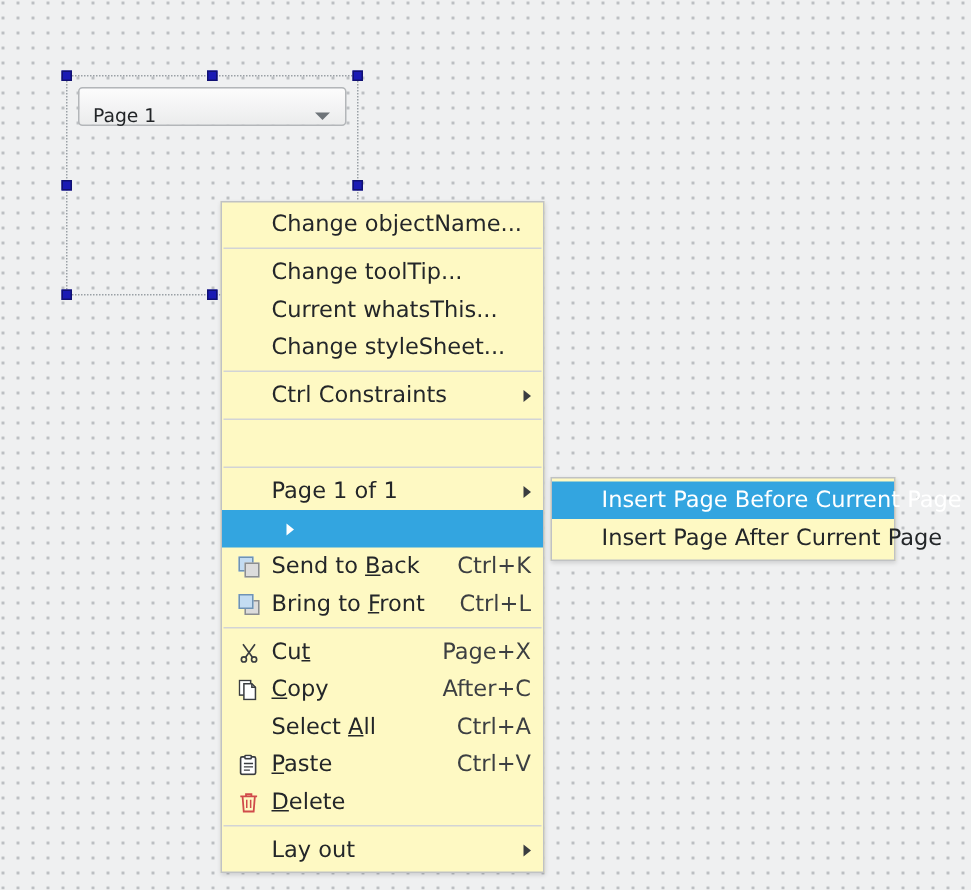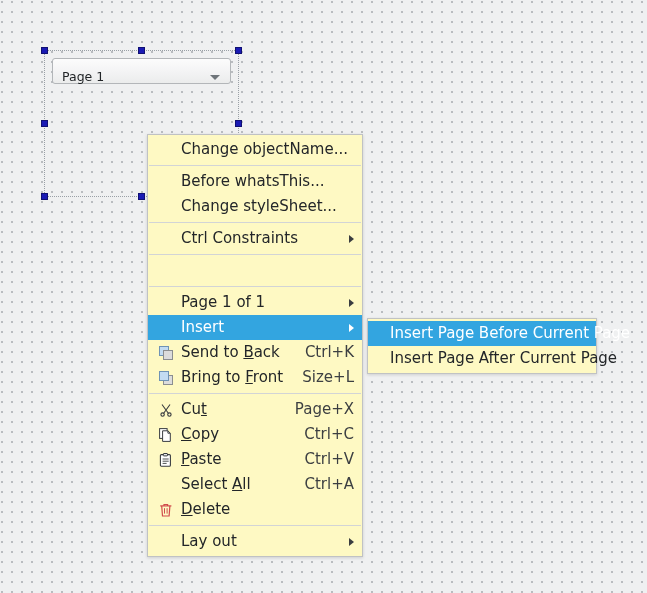--- a/index.html
+++ b/index.html
@@ -141,21 +141,21 @@
     border-bottom: 4px solid transparent;
     border-left: 5px solid #3a3d40;
     margin-left: 10px;
   }
   .menu-item.selected .mi-arrow { border-left-color: #ffffff; }
   .separator {
     height: 1px;
     background: #d2d4d6;
     margin: 3px 1px;
   }
-  .indent { padding-left: 22px; text-align: right; }
+  .indent { padding-left: 33px; text-align: right; }
   u { text-decoration: underline; }
 
   
   .icon-stack-back, .icon-stack-front {
     position: absolute;
     left: 1px; top: 1px;
     width: 15px; height: 14px;
   }
   .icon-stack-back::before, .icon-stack-front::before,
   .icon-stack-back::after, .icon-stack-front::after {
@@ -212,21 +212,25 @@
 </div>
 
 <div class="menu" id="context-menu">
     <div class="menu-item">
       <span class="mi-icon"></span>
       <span class="mi-label">Change objectName...</span>
     </div>
     <div class="separator"></div>
     <div class="menu-item">
       <span class="mi-icon"></span>
-      <span class="mi-label">Before whatsThis...</span>
+      <span class="mi-label">Change toolTip...</span>
+    </div>
+    <div class="menu-item">
+      <span class="mi-icon"></span>
+      <span class="mi-label">Current whatsThis...</span>
     </div>
     <div class="menu-item">
       <span class="mi-icon"></span>
       <span class="mi-label">Change styleSheet...</span>
     </div>
     <div class="separator"></div>
     <div class="menu-item">
       <span class="mi-icon"></span>
       <span class="mi-label">Ctrl Constraints</span>
       <span class="mi-arrow"></span>
@@ -236,36 +240,35 @@
       <span class="mi-icon"></span>
     </div>
     <div class="separator"></div>
     <div class="menu-item">
       <span class="mi-icon"></span>
       <span class="mi-label">Page 1 of 1</span>
       <span class="mi-arrow"></span>
     </div>
     <div class="menu-item selected">
       <span class="mi-icon"></span>
-      <span class="mi-label">Insert</span>
       <span class="mi-arrow"></span>
     </div>
     <div class="menu-item">
       <span class="mi-icon">
         <span class="icon-stack-back"></span>
       </span>
       <span class="mi-label">Send to <u>B</u>ack</span>
       <span class="mi-shortcut">Ctrl+K</span>
     </div>
     <div class="menu-item">
       <span class="mi-icon">
         <span class="icon-stack-front"></span>
       </span>
       <span class="mi-label">Bring to <u>F</u>ront</span>
-      <span class="mi-shortcut">Size+L</span>
+      <span class="mi-shortcut">Ctrl+L</span>
     </div>
     <div class="separator"></div>
     <div class="menu-item">
       <span class="mi-icon">
         <svg width="14" height="14" viewBox="0 0 14 14">
           <path d="M3 1.5 L9.5 10.5 M11 1.5 L4.5 10.5" stroke="#3a3d40" stroke-width="1.1" fill="none"></path>
           <circle cx="3.6" cy="11.6" r="1.7" stroke="#3a3d40" stroke-width="1.1" fill="none"></circle>
           <circle cx="10.4" cy="11.6" r="1.7" stroke="#3a3d40" stroke-width="1.1" fill="none"></circle>
         </svg>
       </span>
@@ -274,37 +277,37 @@
     </div>
     <div class="menu-item">
       <span class="mi-icon">
         <svg width="14" height="14" viewBox="0 0 14 14">
           <rect x="0.6" y="0.6" width="7.5" height="9.8" stroke="#3a3d40" stroke-width="1" fill="#fff"></rect>
           <path d="M3.6 2.8 h5.3 l2.4 2.4 v8.2 h-7.7 z" stroke="#3a3d40" stroke-width="1" fill="#fff"></path>
           <path d="M8.9 2.8 v2.4 h2.4" stroke="#3a3d40" stroke-width="1" fill="none"></path>
         </svg>
       </span>
       <span class="mi-label"><u>C</u>opy</span>
-      <span class="mi-shortcut">Ctrl+C</span>
+      <span class="mi-shortcut">After+C</span>
+    </div>
+    <div class="menu-item">
+      <span class="mi-icon"></span>
+      <span class="mi-label">Select <u>A</u>ll</span>
+      <span class="mi-shortcut">Ctrl+A</span>
     </div>
     <div class="menu-item">
       <span class="mi-icon">
         <svg width="14" height="14" viewBox="0 0 14 14">
           <rect x="1.4" y="1.6" width="10" height="11.6" rx="1" stroke="#3a3d40" stroke-width="1.1" fill="#fff"></rect>
           <rect x="4.3" y="0.5" width="4.2" height="2.4" rx="0.5" stroke="#3a3d40" stroke-width="1" fill="#e6e8ea"></rect>
           <path d="M3.6 6 h6.1 M3.6 8.2 h6.1 M3.6 10.4 h4" stroke="#3a3d40" stroke-width="0.9"></path>
         </svg>
       </span>
       <span class="mi-label"><u>P</u>aste</span>
       <span class="mi-shortcut">Ctrl+V</span>
-    </div>
-    <div class="menu-item">
-      <span class="mi-icon"></span>
-      <span class="mi-label">Select <u>A</u>ll</span>
-      <span class="mi-shortcut">Ctrl+A</span>
     </div>
     <div class="menu-item">
       <span class="mi-icon">
         <svg width="14" height="14" viewBox="0 0 14 14">
           <path d="M1.2 2.9 h11.2" stroke="#d04b4b" stroke-width="1.2"></path>
           <path d="M5 2.9 V1.5 h3.6 v1.4" stroke="#d04b4b" stroke-width="1.2" fill="none"></path>
           <path d="M2.7 2.9 L3.5 13 h6.6 l0.8 -10.1" stroke="#d04b4b" stroke-width="1.2" fill="none"></path>
           <path d="M5.5 5.2 v5.4 M8.1 5.2 v5.4" stroke="#d04b4b" stroke-width="1"></path>
         </svg>
       </span>

